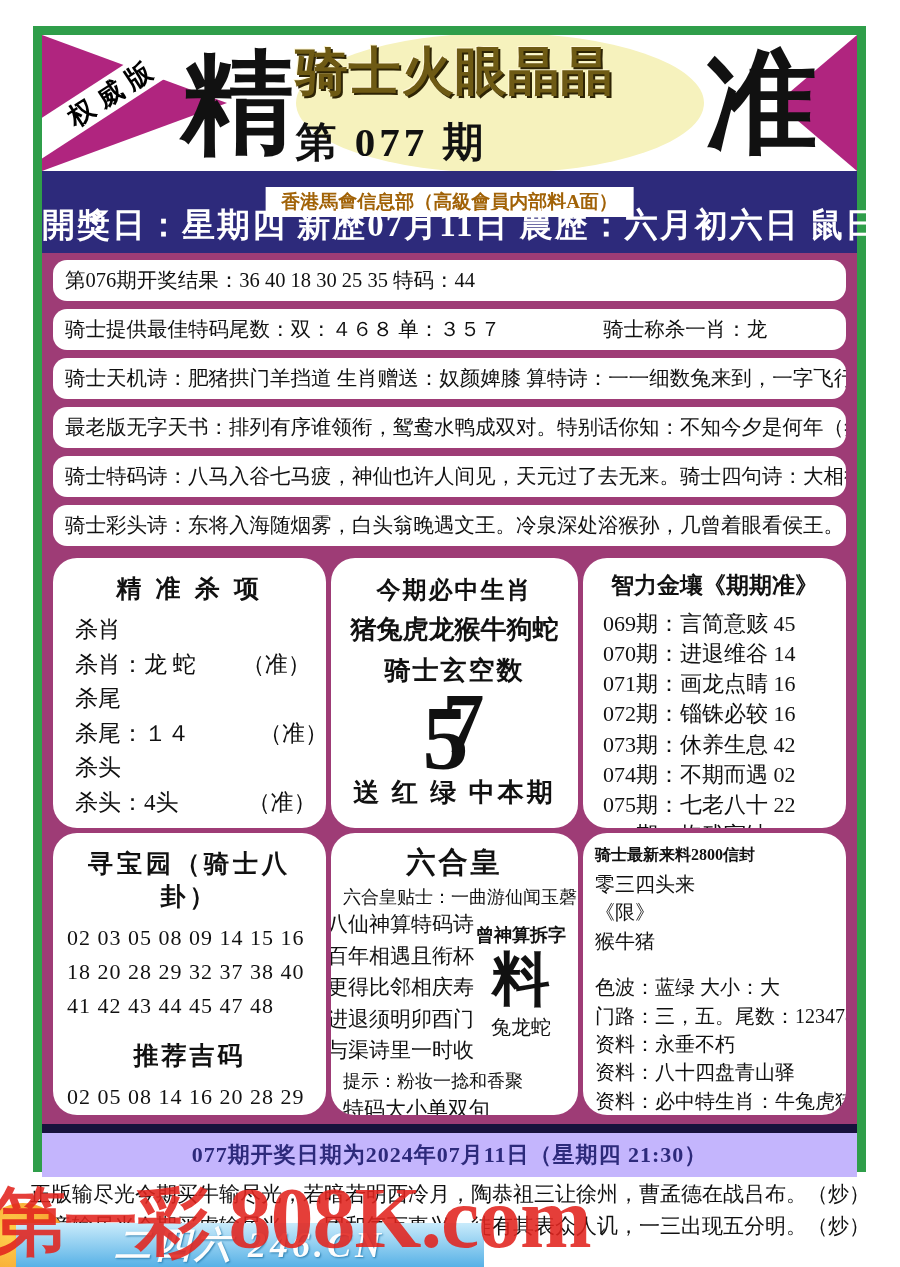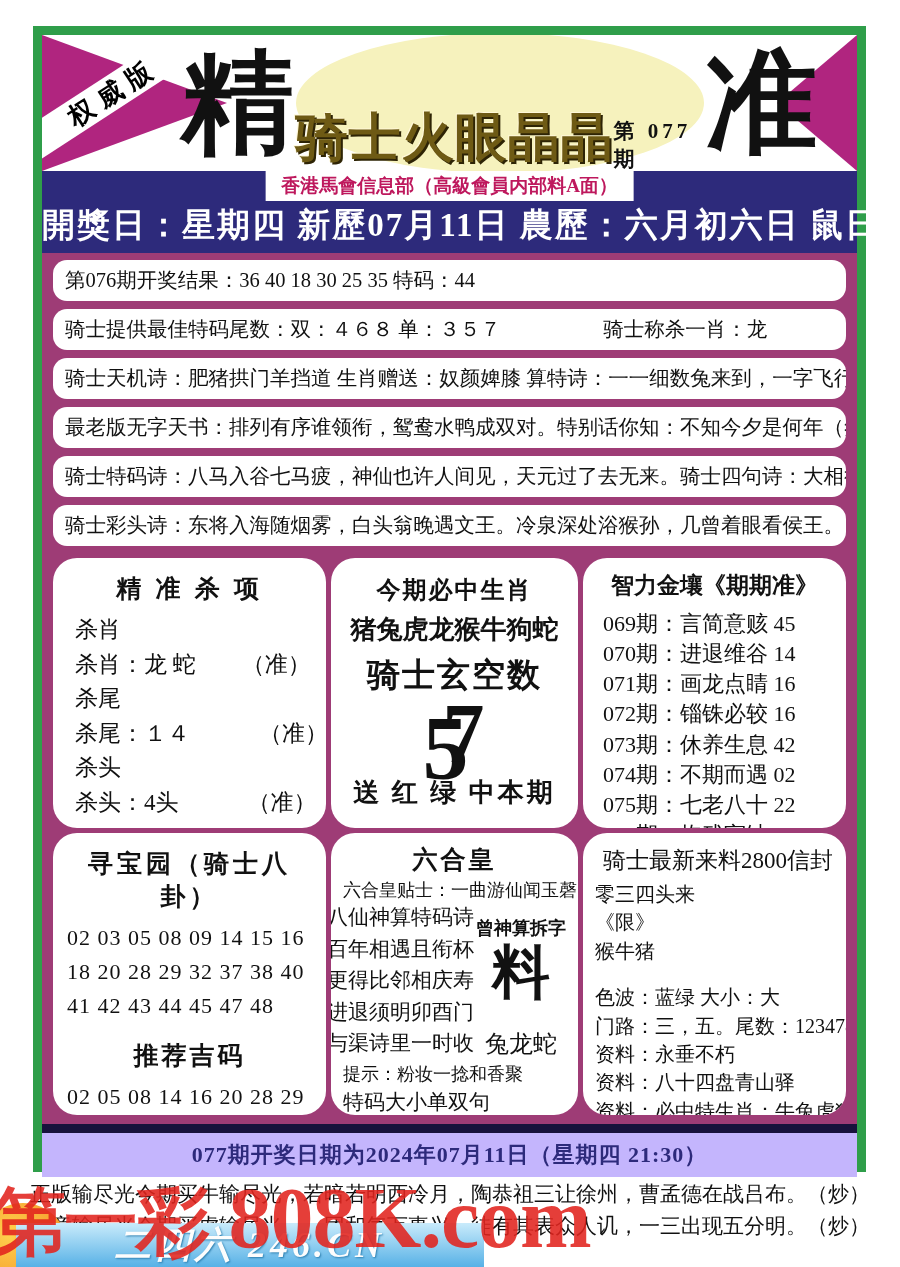--- a/index.html
+++ b/index.html
@@ -20,72 +20,72 @@
             border-left:185px solid #b0257f;}
   .hdr-band{position:absolute;left:-34px;top:40px;width:210px;height:34px;background:#fff;
             transform:rotate(-33deg);display:flex;align-items:center;justify-content:center;}
   .hdr-band span{font-size:26px;font-weight:bold;letter-spacing:8px;color:#000;}
   .hdr-right{position:absolute;right:0;top:0;width:0;height:0;
              border-top:68px solid transparent;border-bottom:68px solid transparent;
              border-right:80px solid #b0257f;}
   .hdr-big{font-size:112px;font-weight:bold;line-height:1;z-index:2;}
   .hdr-big.left{margin-left:100px;}
   .hdr-ellipse{width:408px;height:140px;border-radius:50%;background:#f6f2bd;z-index:1;
-               margin:0 2px;display:flex;flex-direction:row;align-items:flex-end;justify-content:center;}
+               margin:0 2px;display:flex;flex-direction:column;align-items:flex-start;justify-content:center;}
   .hdr-title{font-size:52px;font-weight:bold;color:#6e5a14;letter-spacing:1px;
              text-shadow:2px 2px 0 #2e2405, -1px -1px 0 #fff8d8;white-space:nowrap;}
-  .hdr-issue{font-size:21px;font-weight:bold;color:#111;margin-top:8px;letter-spacing:4px;}
+  .hdr-issue{font-size:41px;font-weight:bold;color:#111;margin-top:8px;letter-spacing:4px;}
 
   
   .navy{position:relative;background:#2d2a7b;color:#fff;flex:0 0 auto;height:82px;}
-  .navy-strip{position:absolute;top:0;left:50%;transform:translateX(-50%);
-              background:#fff;color:#be185d;font-weight:bold;font-size:19px;
+  .navy-strip{position:absolute;top:16px;left:50%;transform:translateX(-50%);
+              background:#fff;color:#a16207;font-weight:bold;font-size:19px;
               padding:2px 16px;white-space:nowrap;}
   .navy-line{position:absolute;left:0;right:0;top:32px;text-align:center;
              font-size:33px;font-weight:bold;letter-spacing:2px;white-space:nowrap;}
 
   
   .body-m{flex:1 1 auto;padding:7px 11px 9px;display:flex;flex-direction:column;box-sizing:border-box;}
   .info-row{background:#fff;border-radius:14px;padding:6px 12px 7px;margin-bottom:8px;
             font-size:20.5px;white-space:nowrap;overflow:hidden;}
 
   .boxes{display:grid;grid-template-columns:273px 247px 1fr;grid-template-rows:270px 282px;
          gap:5px;margin-top:4px;flex:1 1 auto;}
   .box{background:#fff;border-radius:24px;padding:10px 12px;box-sizing:border-box;overflow:hidden;}
   .box-title{text-align:center;font-size:25px;font-weight:bold;letter-spacing:4px;margin:4px 0 8px;}
 
   .kill-line{font-size:23px;line-height:1.5;margin-left:10px;white-space:pre;}
 
   .zod{display:flex;flex-direction:column;align-items:center;height:100%;box-sizing:border-box;}
   .zod-l1{font-size:24px;font-weight:bold;letter-spacing:2px;margin-top:6px;}
   .zod-l2{font-size:26px;font-weight:bold;margin-top:6px;}
-  .zod-l3{font-size:33px;font-weight:bold;letter-spacing:2px;margin-top:6px;}
+  .zod-l3{font-size:26px;font-weight:bold;letter-spacing:2px;margin-top:6px;}
   .zod-glyph{position:relative;height:96px;width:120px;margin-top:0;}
   .zod-glyph .g5{position:absolute;left:28px;top:4px;font-size:92px;font-weight:bold;line-height:1;}
   .zod-glyph .g7{position:absolute;left:48px;top:-6px;font-size:84px;font-weight:bold;line-height:1;}
   .zod-l4{font-size:26px;font-weight:bold;letter-spacing:3px;margin-top:auto;margin-bottom:8px;}
 
   .idiom-title{text-align:center;font-size:23px;font-weight:bold;margin:2px 0 8px;white-space:nowrap;}
   .idiom-line{font-size:22px;line-height:1.37;margin-left:8px;white-space:nowrap;}
 
   .trea-nums{font-size:22px;line-height:1.55;letter-spacing:1px;margin:2px 2px 0;}
   .trea-sub{text-align:center;font-size:25px;font-weight:bold;letter-spacing:3px;margin:16px 0 8px;}
 
-  .lh-title{text-align:center;font-size:25px;font-weight:bold;letter-spacing:3px;margin:0 0 2px;}
+  .lh-title{text-align:center;font-size:29px;font-weight:bold;letter-spacing:3px;margin:0 0 2px;}
   .lh-tip{font-size:18px;white-space:nowrap;}
   .lh-cols{display:flex;justify-content:flex-end;}
   .lh-poems{font-size:21px;line-height:1.5;white-space:nowrap;}
   .lh-split{width:108px;text-align:center;margin-left:2px;}
   .lh-split-t{font-size:18px;font-weight:bold;margin-top:14px;white-space:nowrap;}
   .lh-split-c{font-size:58px;font-weight:bold;line-height:1.15;}
-  .lh-split-z{font-size:24px;margin-top:21px;}
+  .lh-split-z{font-size:20px;}
   .lh-hint{font-size:18px;white-space:nowrap;margin-top:2px;}
   .lh-size{font-size:21px;margin-top:2px;}
 
-  .mail-title{font-size:23px;font-weight:normal;margin:2px 8px 4px;white-space:nowrap;}
+  .mail-title{font-size:16px;font-weight:bold;margin:2px 0 4px;white-space:nowrap;}
   .mail-line{font-size:20px;line-height:1.42;white-space:nowrap;}
   .mail-gap{height:18px;}
 
   
   .dark-strip{flex:0 0 auto;height:9px;background:#18123c;}
   .lavender{flex:0 0 auto;height:44px;background:#c4b5fd;color:#2d2a7b;
             display:flex;align-items:center;justify-content:center;
             font-size:22px;font-weight:bold;letter-spacing:1px;font-family:Liberation Serif, serif;}
 
   

